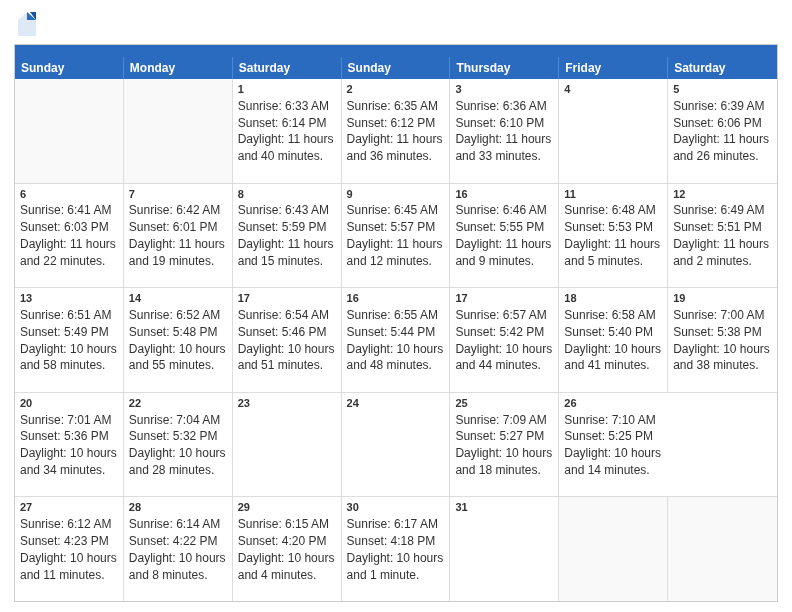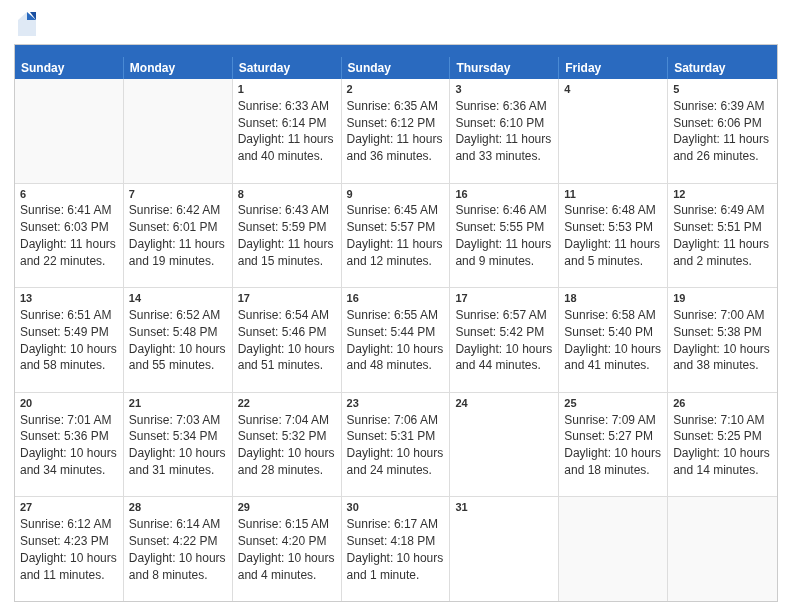--- a/index.html
+++ b/index.html
@@ -227,30 +227,25 @@
             <span class="day-num">19</span>
             <div class="cell-text">Sunrise: 7:00 AM<br>Sunset: 5:38 PM<br>Daylight: 10 hours and 38 minutes.</div>
           </div>
         </div>
         <div class="cal-row">
           <div class="cal-cell">
             <span class="day-num">20</span>
             <div class="cell-text">Sunrise: 7:01 AM<br>Sunset: 5:36 PM<br>Daylight: 10 hours and 34 minutes.</div>
           </div>
           <div class="cal-cell">
-            <span class="day-num">21</span>
-            <div class="cell-text">Sunrise: 7:03 AM<br>Sunset: 5:34 PM<br>Daylight: 10 hours and 31 minutes.</div>
-          </div>
-          <div class="cal-cell">
             <span class="day-num">22</span>
             <div class="cell-text">Sunrise: 7:04 AM<br>Sunset: 5:32 PM<br>Daylight: 10 hours and 28 minutes.</div>
           </div>
           <div class="cal-cell">
             <span class="day-num">23</span>
-            <div class="cell-text">Sunrise: 7:06 AM<br>Sunset: 5:31 PM<br>Daylight: 10 hours and 24 minutes.</div>
           </div>
           <div class="cal-cell">
             <span class="day-num">24</span>
           </div>
           <div class="cal-cell">
             <span class="day-num">25</span>
             <div class="cell-text">Sunrise: 7:09 AM<br>Sunset: 5:27 PM<br>Daylight: 10 hours and 18 minutes.</div>
           </div>
           <div class="cal-cell">
             <span class="day-num">26</span>

